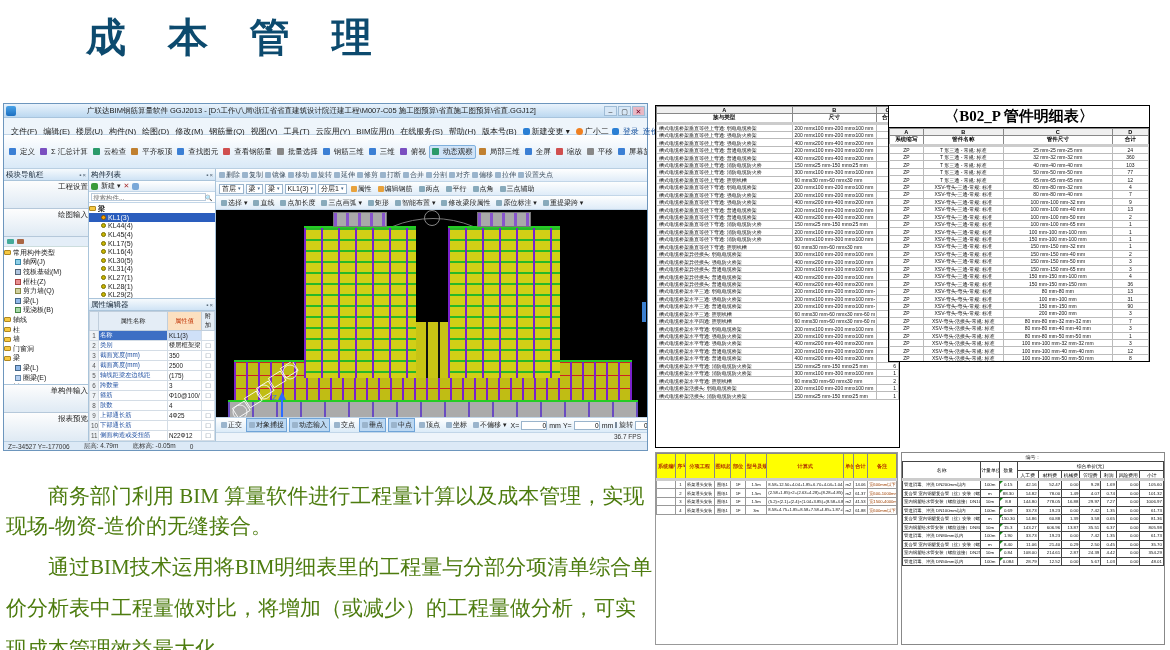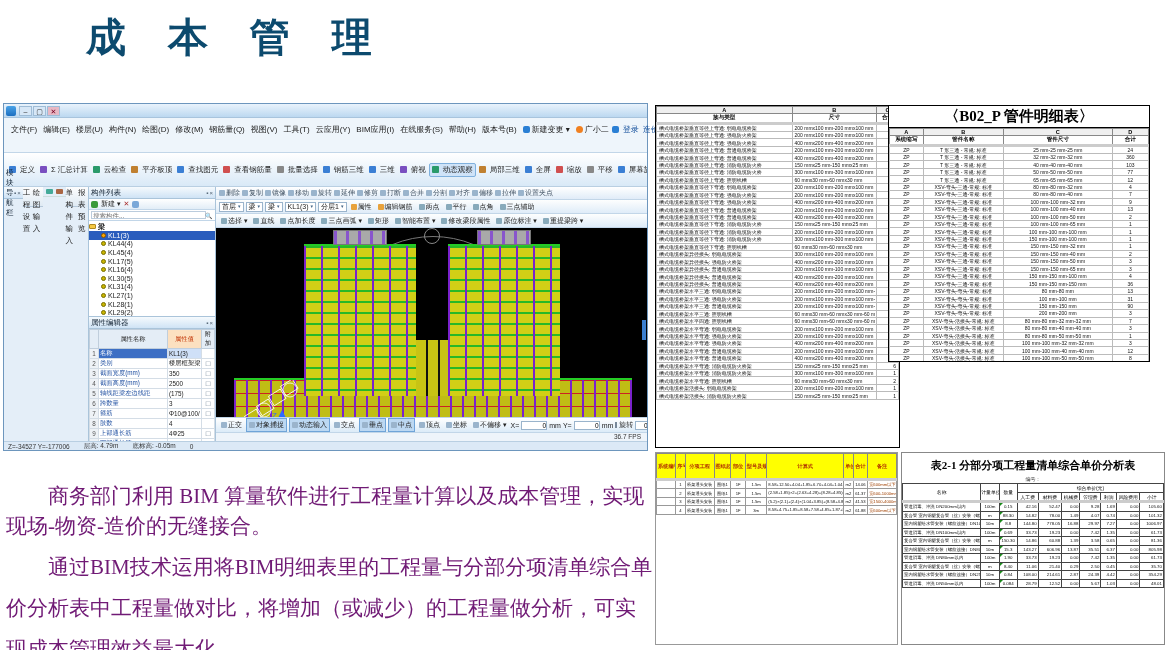--- a/index.html
+++ b/index.html
@@ -3,53 +3,53 @@
 <meta charset="utf-8">
 <style>
   *{margin:0;padding:0;box-sizing:border-box}
   html,body{width:1170px;height:650px;background:#fff;overflow:hidden;
     font-family:"Liberation Sans","DejaVu Sans",sans-serif;}
   body{position:relative}
 
   
   .slide-title{position:absolute;left:86px;top:10px;font-size:40px;font-weight:bold;
     color:#0c4a6e;letter-spacing:14px;font-family:"DejaVu Sans",sans-serif}
-  .para{position:absolute;left:6px;width:648px;color:#701a75;
+  .para{position:absolute;left:6px;width:648px;color:#4d7c0f;
     font-family:"Liberation Serif","DejaVu Serif",serif;font-size:21px;text-indent:2em}
   #para1{top:481px;line-height:1.45}
   #para2{top:547px;line-height:1.95}
 
   
   .app{position:absolute;left:3px;top:103px;width:645px;height:348px;
     border:1px solid #6d96bd;background:#dce9f6;display:flex;flex-direction:column;font-size:8px;color:#222}
   .titlebar{height:14px;background:linear-gradient(#e9f3fc,#bcd8f0);display:flex;align-items:center;padding:0 2px;border-bottom:1px solid #a8c4dd}
   .appicon{width:10px;height:10px;background:linear-gradient(#4aa3e8,#1d6fc0);border-radius:2px;margin-right:3px;flex:none}
   .titletext{flex:1;text-align:center;font-size:7.5px;white-space:nowrap;overflow:hidden;text-overflow:ellipsis;color:#1a1a1a}
   .winbtns{display:flex;gap:1px}
   .winbtn{width:13px;height:10px;font-size:7px;line-height:10px;text-align:center;background:#d7e7f6;border:1px solid #9fbcd6;color:#333}
   .winbtn.close{background:#e8b8c4;color:#702}
-  .menubar{height:13px;background:#eef5fb;display:flex;align-items:flex-end;padding:17px 4px;border-bottom:1px solid #c2d6e8;white-space:nowrap}
+  .menubar{height:13px;background:#eef5fb;display:flex;align-items:flex-start;padding:8px 4px;border-bottom:1px solid #c2d6e8;white-space:nowrap}
   .menu-item{padding:0 3px;font-size:8px}
   .menu-extra{display:flex;align-items:center;gap:2px;padding:0 3px;font-size:8px}
   .mi{display:inline-block;width:7px;height:7px;border-radius:2px}
   .menubar .spacer{flex:1}
   .acct{display:flex;align-items:center;gap:4px;font-size:8px;color:#14509c}
   .toolbar{height:34px;background:linear-gradient(#ffffff,#d9e9f7);display:flex;align-items:center;padding:0 3px;gap:1px;border-bottom:1px solid #b9cfe2;white-space:nowrap;overflow:hidden}
   .tbtn{display:flex;align-items:center;gap:2px;padding:1px 2px;font-size:7.5px;border-radius:2px}
   .tbtn .ic{width:7px;height:7px;border-radius:1px}
   .tbtn.on{background:#cfe3f8;border:1px solid #7fb0dd}
 
   .mainrow{flex:1;display:flex;min-height:0}
   
-  .navpanel{width:85px;background:#e4eef8;border-right:1px solid #aac4da;display:flex;}
+  .navpanel{width:85px;background:#e4eef8;border-right:1px solid #aac4da;display:flex;flex-direction:column}
   .pcap{height:12px;background:linear-gradient(#f6fafd,#cfe3f5);border-bottom:1px solid #aac4da;
     display:flex;align-items:center;padding:0 2px;font-size:7.5px;color:#123}
   .pcap .capicons{margin-left:auto;display:flex;gap:1px;font-size:6px;color:#567}
-  .navbtn{height:20px;background:linear-gradient(#fdfdfd,#dfeaf4);border:1px solid #b5c8da;border-width:0 0 1px 0;
-    text-align:left;font-size:7.5px;line-height:12px}
+  .navbtn{height:28px;background:linear-gradient(#fdfdfd,#dfeaf4);border:1px solid #b5c8da;border-width:0 0 1px 0;
+    text-align:right;font-size:7.5px;line-height:12px}
   .navicons{height:10px;display:flex;align-items:center;gap:3px;padding:0 3px;border-bottom:1px solid #cdd}
   .navicons span{width:7px;height:5px;border-radius:1px}
   .navtree{flex:1;background:#fff;overflow:hidden;padding:1px 0;border-bottom:1px solid #aac4da}
   .tree-item{display:flex;align-items:center;font-size:7px;height:9.6px;white-space:nowrap}
   .tree-item .ic{flex:none}
   .badge{color:#ff7700;font-size:5.5px;font-weight:bold;margin-left:1px;background:#ffe;border:1px solid #fb0;border-radius:2px;padding:0 1px}
   
   .comppanel{width:127px;background:#eef4fa;border-right:1px solid #aac4da;display:flex;flex-direction:column}
   .actrow{height:11px;display:flex;align-items:center;gap:3px;background:linear-gradient(#fff,#e2edf7);border-bottom:1px solid #c2d6e8;padding:0 2px;font-size:7px}
   .searchrow{height:11px;display:flex;align-items:center;background:#fff;border-bottom:1px solid #c2d6e8;padding:0 2px}
@@ -162,20 +162,21 @@
 </head>
 <body>
 
 <div class="slide-title">成 本 管 理</div>
 <p class="para" id="para1">商务部门利用 BIM 算量软件进行工程量计算以及成本管理，实现现场-物资-造价的无缝接合。</p>
 <p class="para" id="para2">通过BIM技术运用将BIM明细表里的工程量与分部分项清单综合单价分析表中工程量做对比，将增加（或减少）的工程量做分析，可实现成本管理效益最大化。</p>
 
 <div class="app">
   <div class="titlebar">
     <span class="appicon"></span>
+    <span class="titletext">广联达BIM钢筋算量软件 GGJ2013 - [D:\工作\八局\浙江省省直建筑设计院迁建工程\M007-C05 施工图预算\省直施工图预算\省直.GGJ12]</span>
     <span class="winbtns">
       <span class="winbtn">–</span>
       <span class="winbtn">▢</span>
       <span class="winbtn close">✕</span>
     </span>
   </div>
 
   <div class="menubar">
     <span style="display:flex">
         <div class="menu-item"><span>文件(F)</span></div>
@@ -1249,21 +1250,20 @@
           <td class="fx">8.58+4.75+1.85+8.58+7.58+4.85+1.87+8.58+1.87+4.58+4.75+7.58+1.85+8.58+4.04+1.85+6.70+4.04+1.04+2.70+4.04+0.58+1.50+1.04+2.58+8.58+4.75+1.85+14.1+1.45+5.84+4.58</td>
           <td>m2</td>
           <td>61.88</td>
           <td class="note">宽600mm以下- 提量</td>
         </tr>
       </tbody>
   </table>
 </div>
 
 <div class="sheet" id="sheet-price">
-  <div class="ptitle">表2-1  分部分项工程量清单综合单价分析表</div>
   <div class="pmeta">编号：</div>
   <table>
     <colgroup>
       <col style="width:30%">
         <col style="width:7%">
         <col style="width:7%">
         <col style="width:8%">
       <col style="width:9%">
         <col style="width:7%">
         <col style="width:8%">

